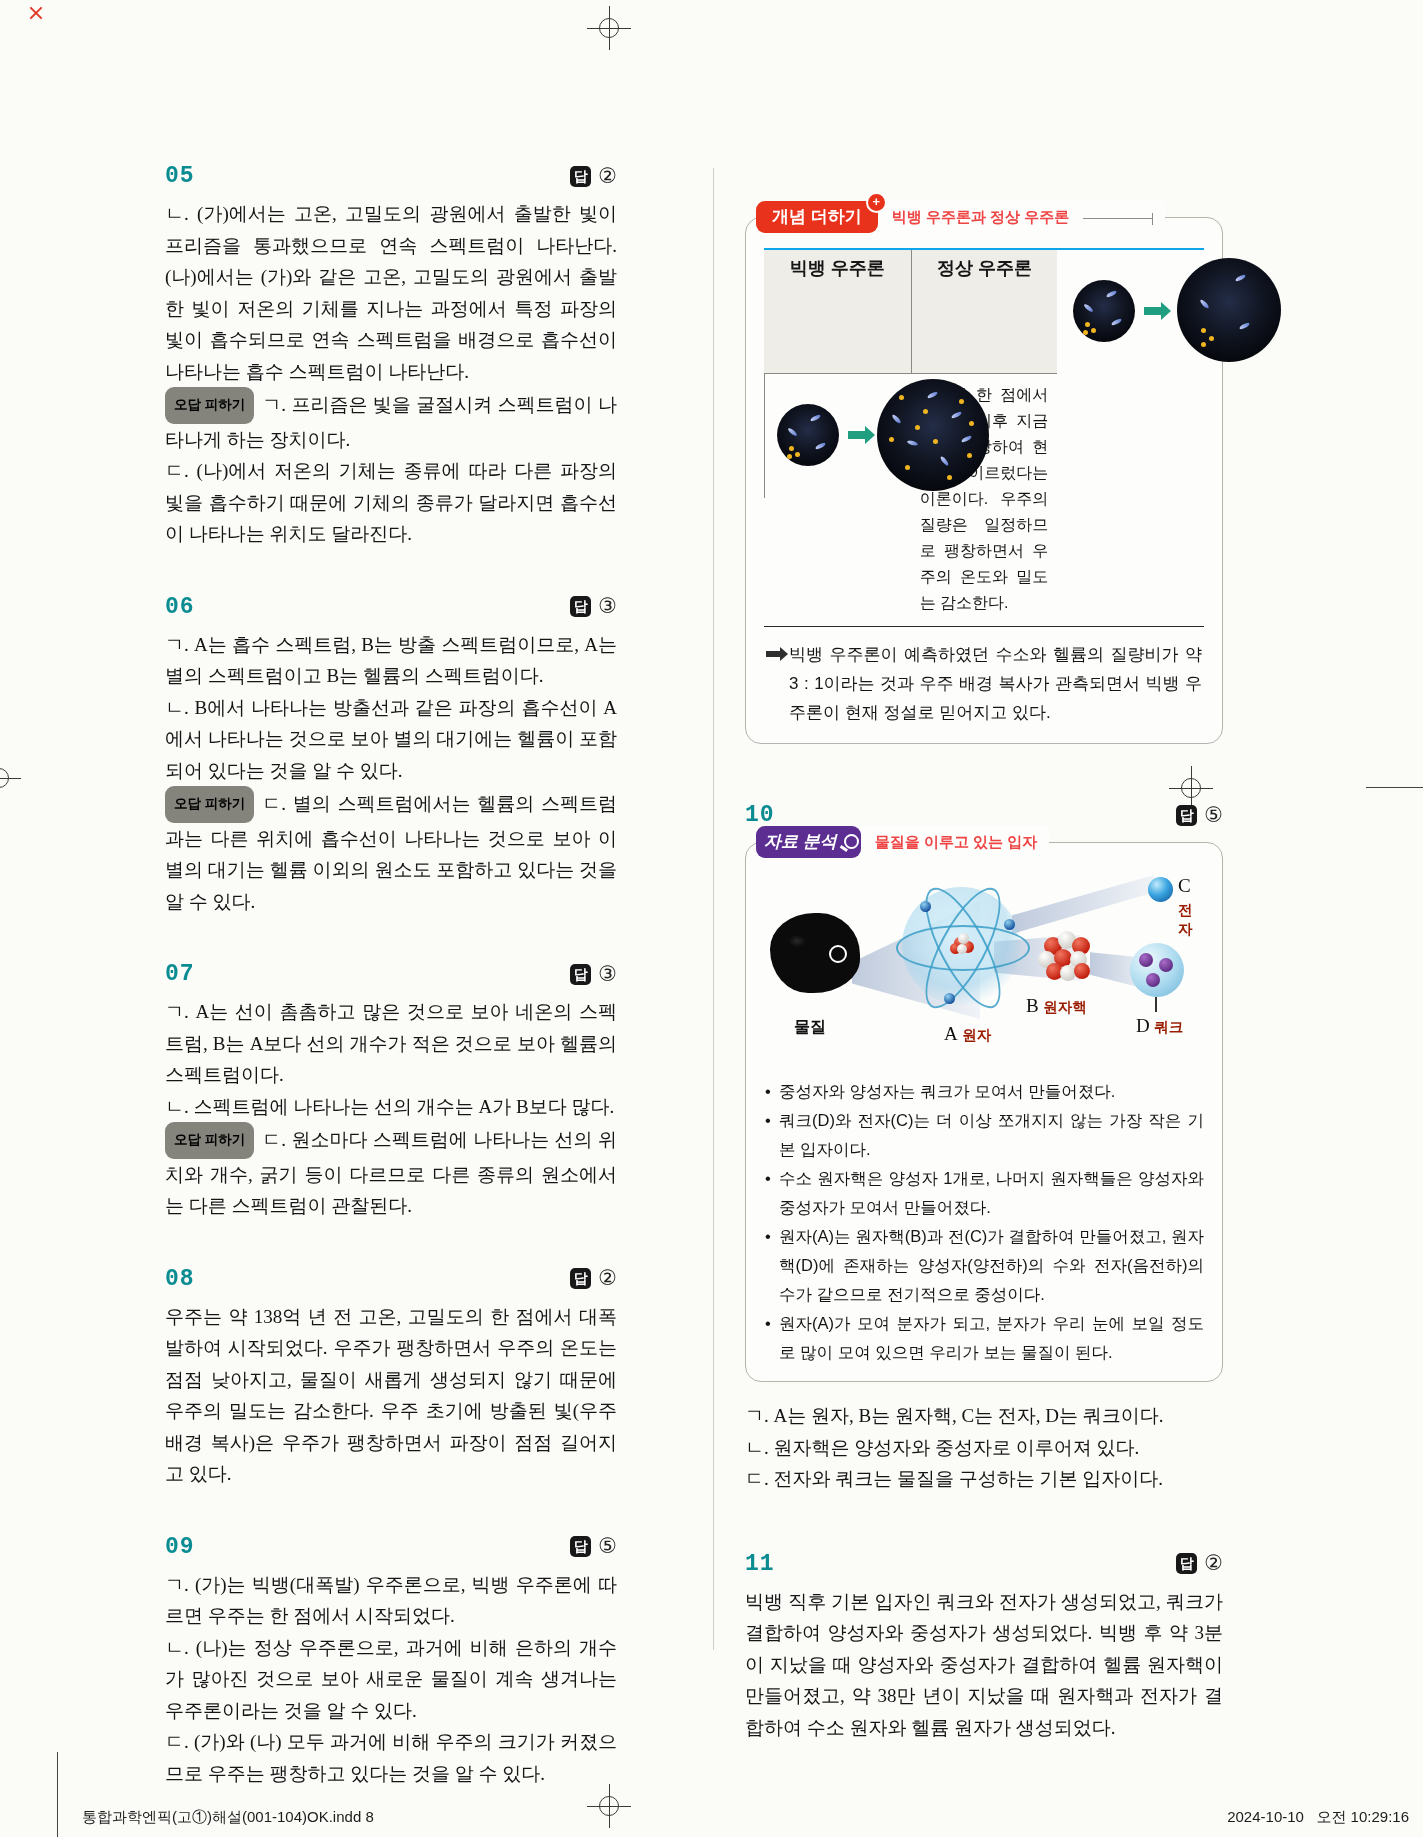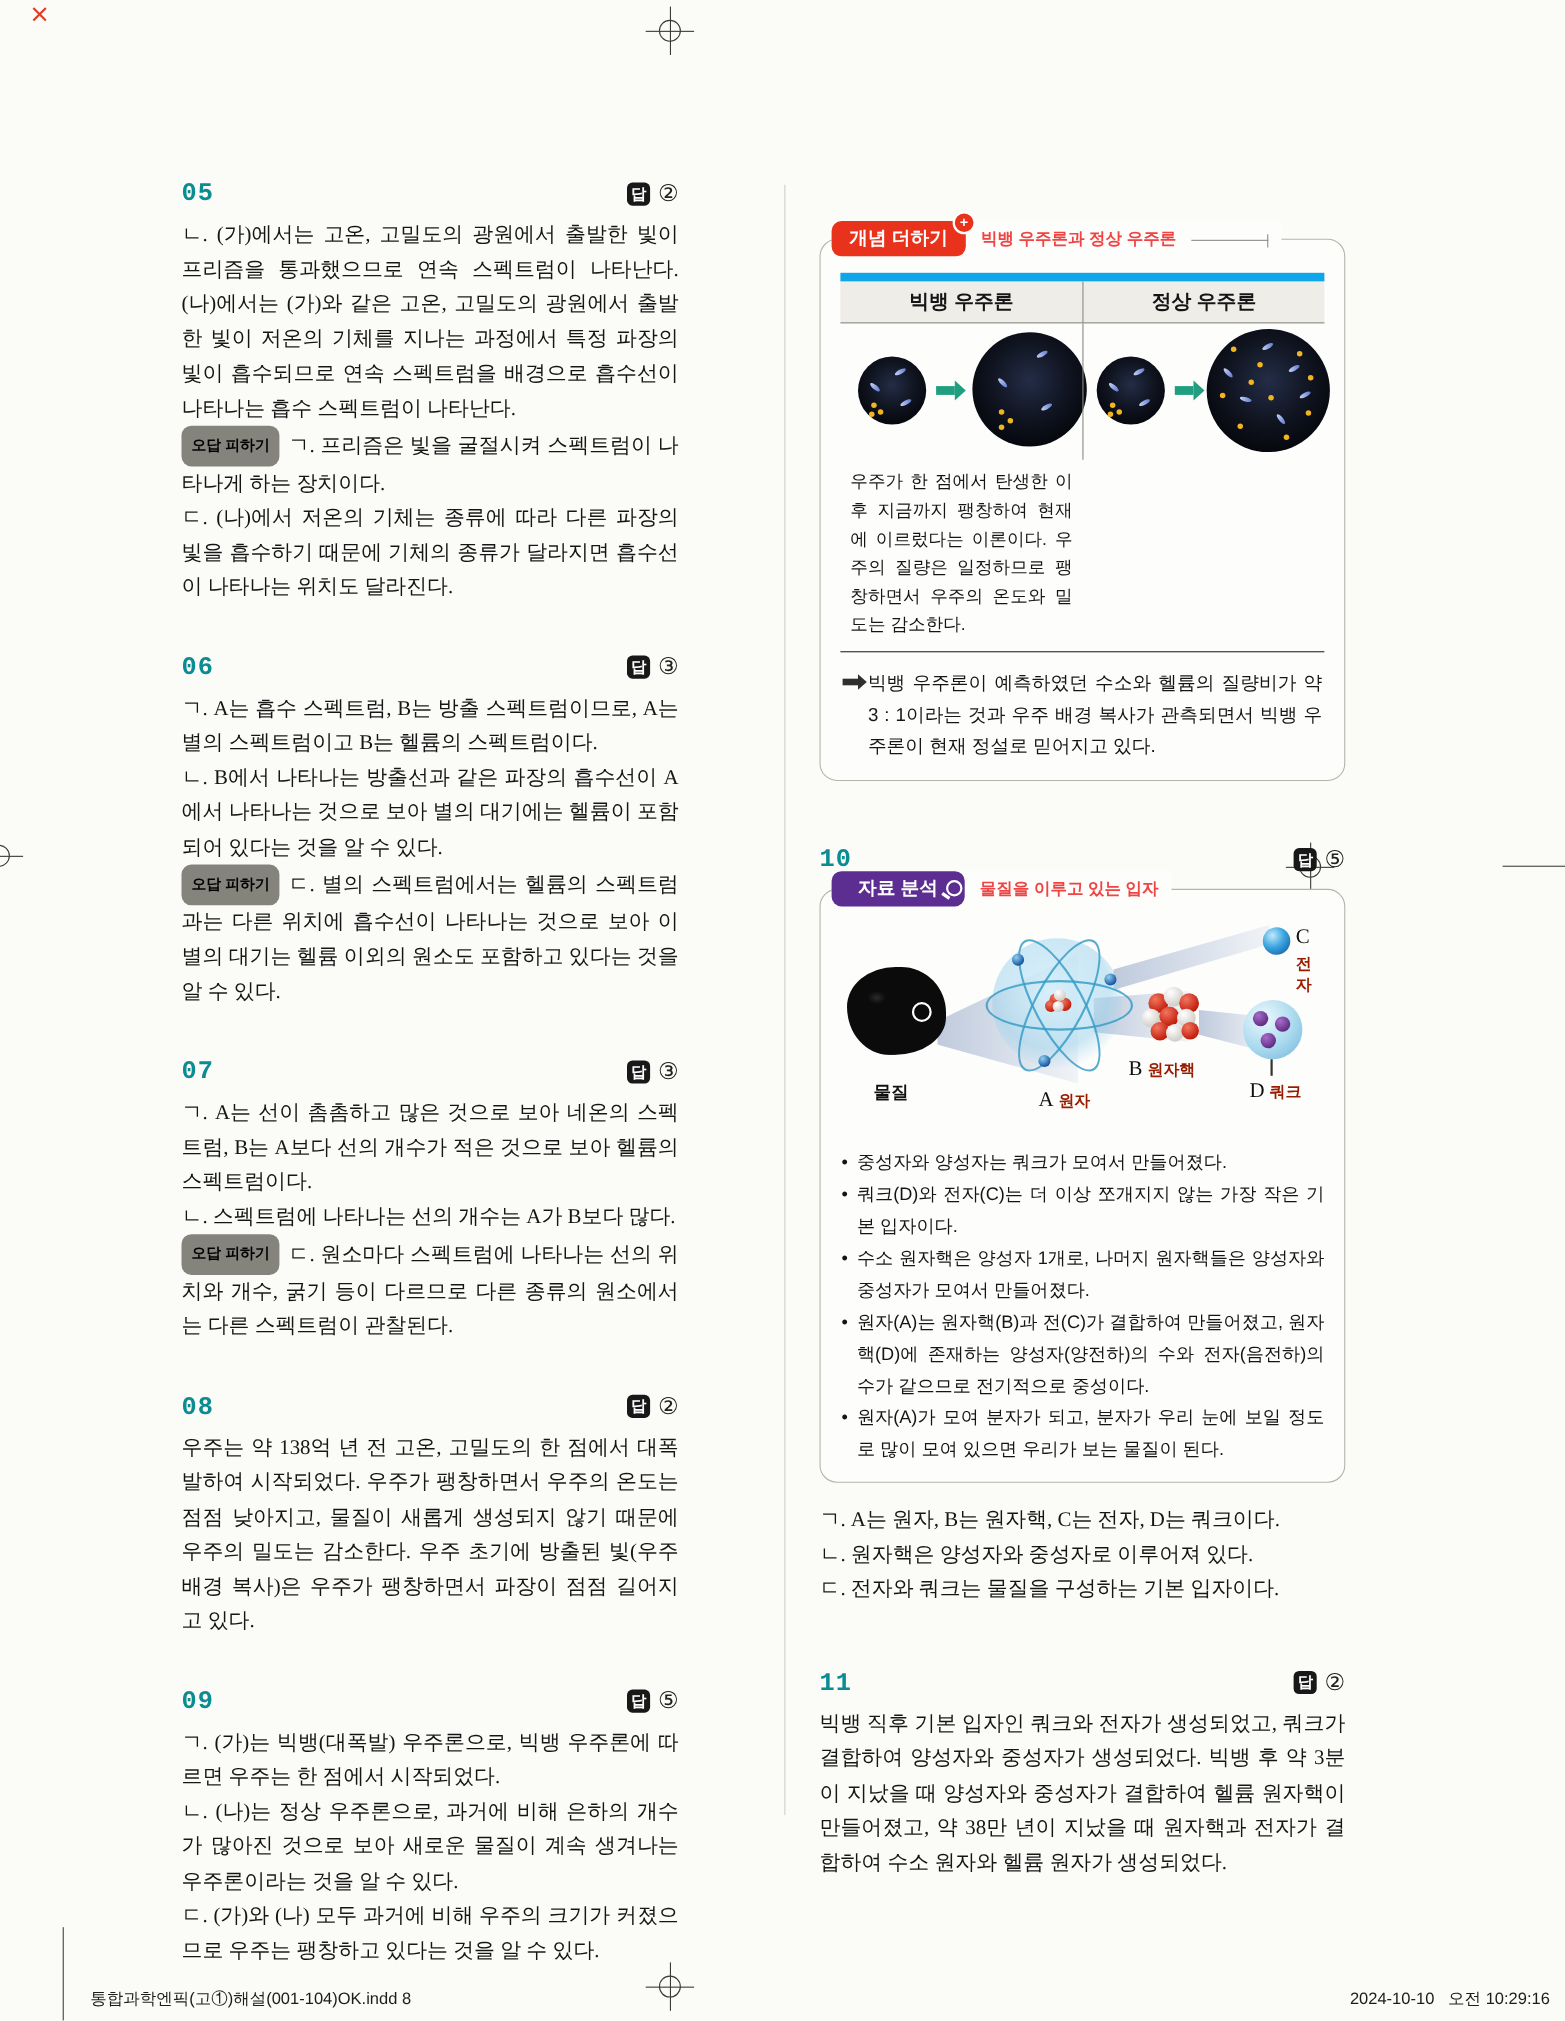--- a/index.html
+++ b/index.html
@@ -34,30 +34,30 @@
 
   
   .fbox{position:relative;border:1.5px solid #b5b3ac;border-radius:16px;background:#fdfdfb;}
   .fbox-head{position:absolute;top:-17px;left:10px;display:flex;align-items:center;background:#fdfdfb;
              padding:0 12px 0 0;max-width:440px;}
   .cbadge{position:relative;display:inline-block;background:#e8321c;color:#fff;font-family:"Liberation Sans",sans-serif;
           font-weight:700;font-size:17px;padding:4px 16px 5px;border-radius:9px;margin-right:14px;white-space:nowrap;}
   .cbadge .plus{position:absolute;right:-9px;top:-9px;width:17px;height:17px;background:#e8321c;border:2px solid #fdfdfb;
           border-radius:50%;color:#fff;font-size:13px;line-height:16px;text-align:center;font-weight:700;}
   .dbadge{position:relative;display:inline-block;background:#5c2e91;color:#fff;font-family:"Liberation Sans",sans-serif;
-          font-weight:700;font-size:17px;padding:4px 24px 5px 24px;border-radius:9px;margin-right:14px;white-space:nowrap;}
+          font-weight:700;font-size:17px;padding:4px 24px 5px 8px;border-radius:9px;margin-right:14px;white-space:nowrap;font-style:italic;}
   .mag{position:absolute;right:2px;top:50%;margin-top:-8px;width:11px;height:11px;border:2.5px solid #fff;border-radius:50%;}
   .mag::after{content:"";position:absolute;left:-6px;bottom:-2px;width:8px;height:2.5px;background:#fff;transform:rotate(35deg);}
   .fbox-title{font-family:"Liberation Sans",sans-serif;font-weight:700;font-size:15px;color:#ef4444;white-space:nowrap;}
   .cline{width:70px;height:0;border-top:1.5px solid #8d8d87;margin-left:14px;position:relative;top:1px;}
   .cline::after{content:"";position:absolute;right:0;top:-6px;width:1.5px;height:12px;background:#8d8d87;}
 
   
   .cbox{margin-top:52px;padding:30px 18px 16px;}
-  .ctable{display:grid;grid-template-columns:1fr 1fr;border-top:8px solid #0ea5e9;border-bottom:1px solid #2a2a2a;}
+  .ctable{display:grid;grid-template-columns:1fr 1fr 1fr;border-top:2px solid #0ea5e9;border-bottom:1px solid #2a2a2a;}
   .chead{background:#efede8;font-family:"Liberation Sans",sans-serif;font-weight:700;font-size:18px;text-align:center;
          padding:6px 0 7px;border-bottom:1px solid #8a8a84;}
   .chead.r,.ucell.r,.cdesc.r{border-left:1px solid #8a8a84;}
   .ucell{position:relative;height:124px;}
   .cdesc{font-family:"Liberation Sans",sans-serif;font-size:16px;line-height:26px;text-align:justify;padding:8px 9px 10px;}
   .ucir{position:absolute;border-radius:50%;background:radial-gradient(circle at 50% 42%,#232d47 0%,#101420 45%,#04060a 80%);}
   .gx{position:absolute;width:11px;height:4px;border-radius:50%;background:linear-gradient(90deg,#c6d2f4,#5f7bd0);transform:rotate(-28deg);}
   .dy{position:absolute;width:5px;height:5px;border-radius:50%;background:#f0b51f;}
   .garrow{position:absolute;width:17px;height:8px;background:#1f9e80;}
   .garrow::after{content:"";position:absolute;left:100%;top:-5px;border:9px solid transparent;border-left:10px solid #1f9e80;}

